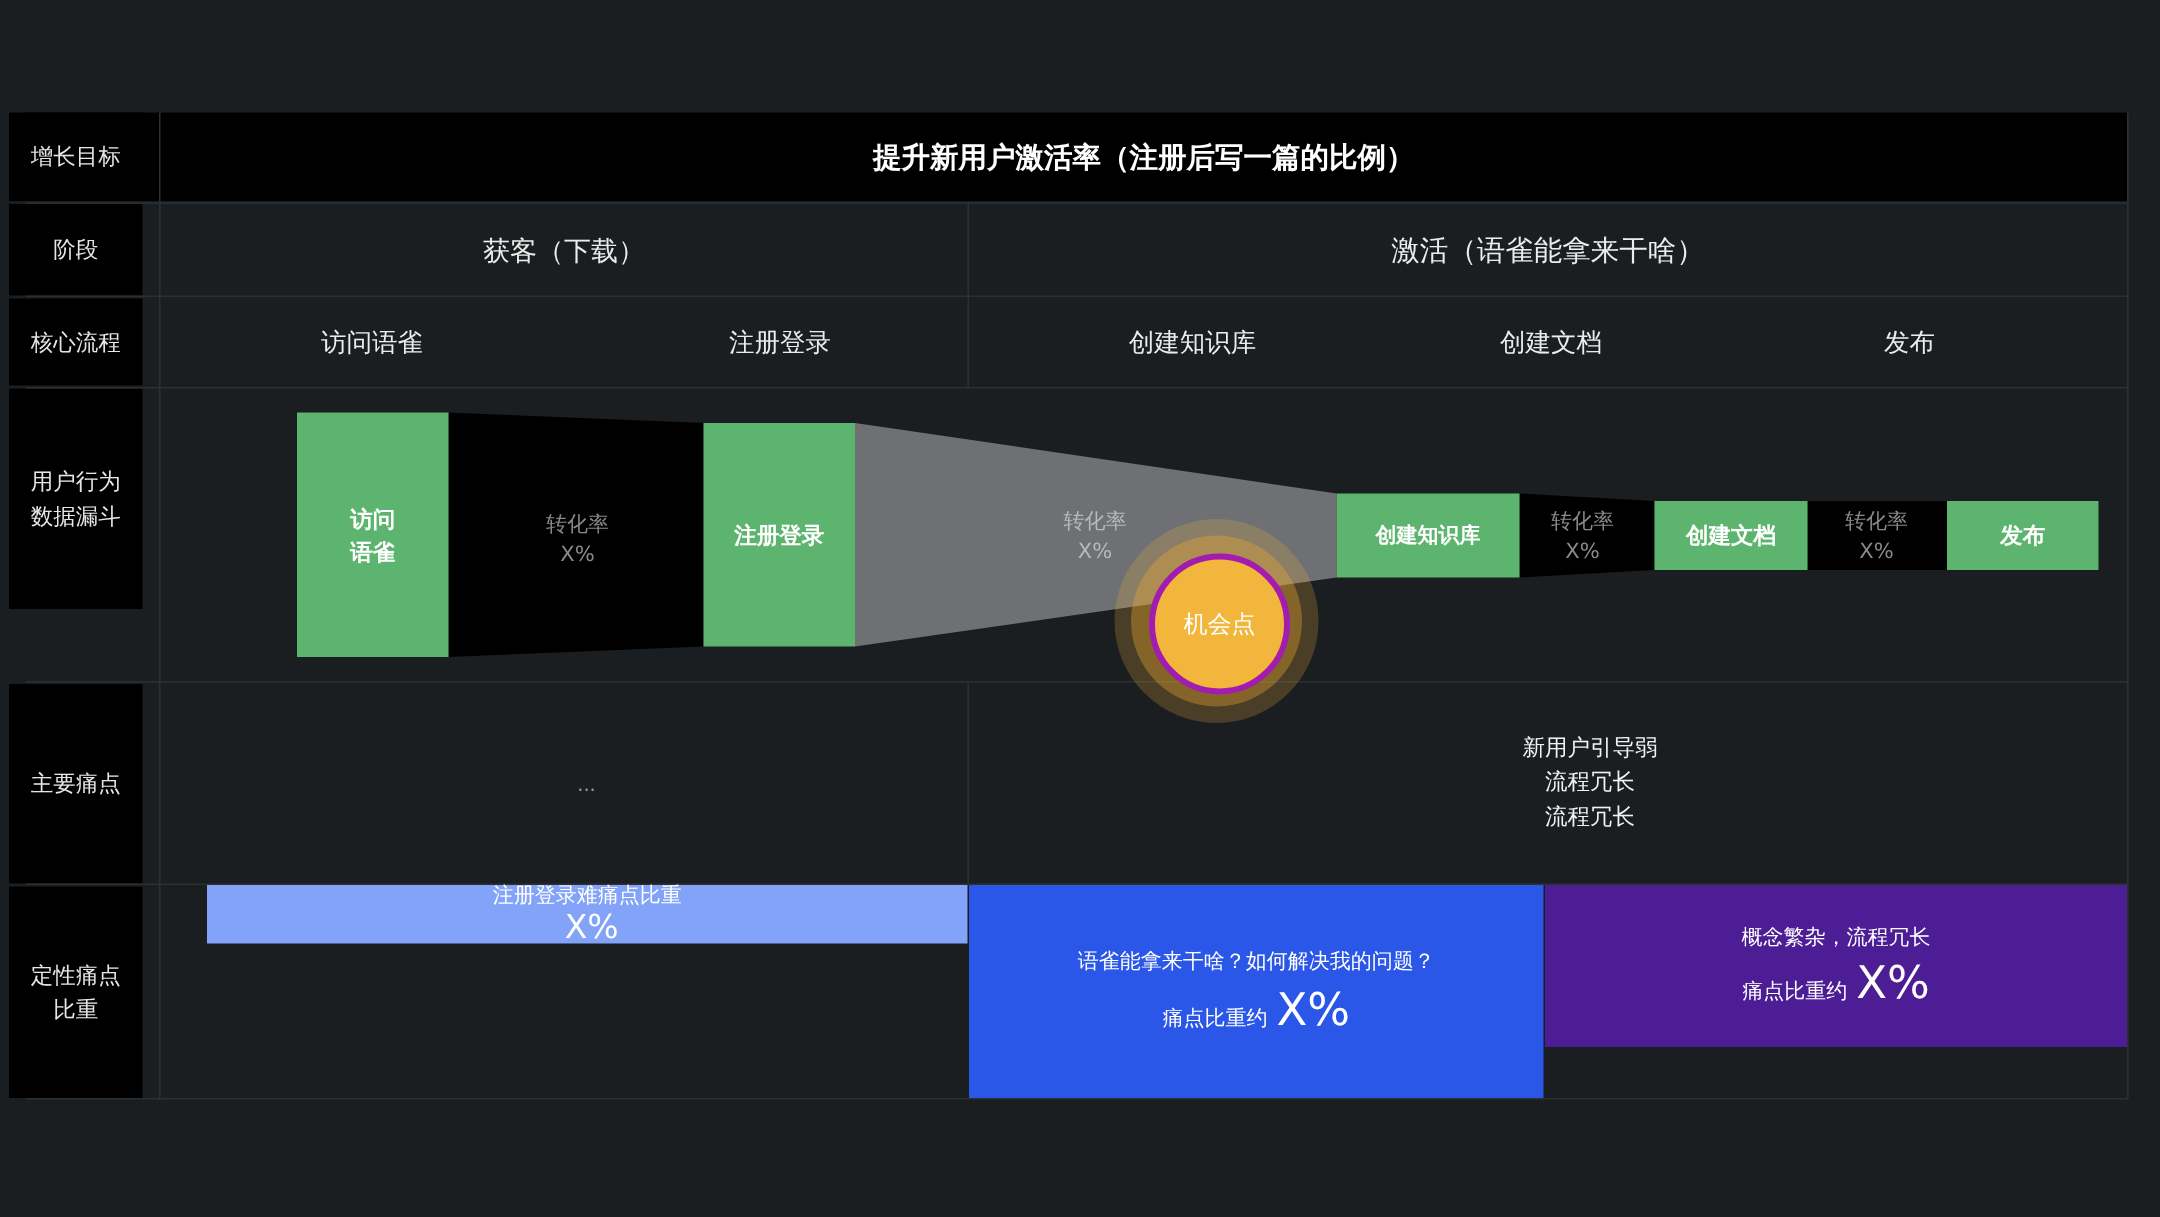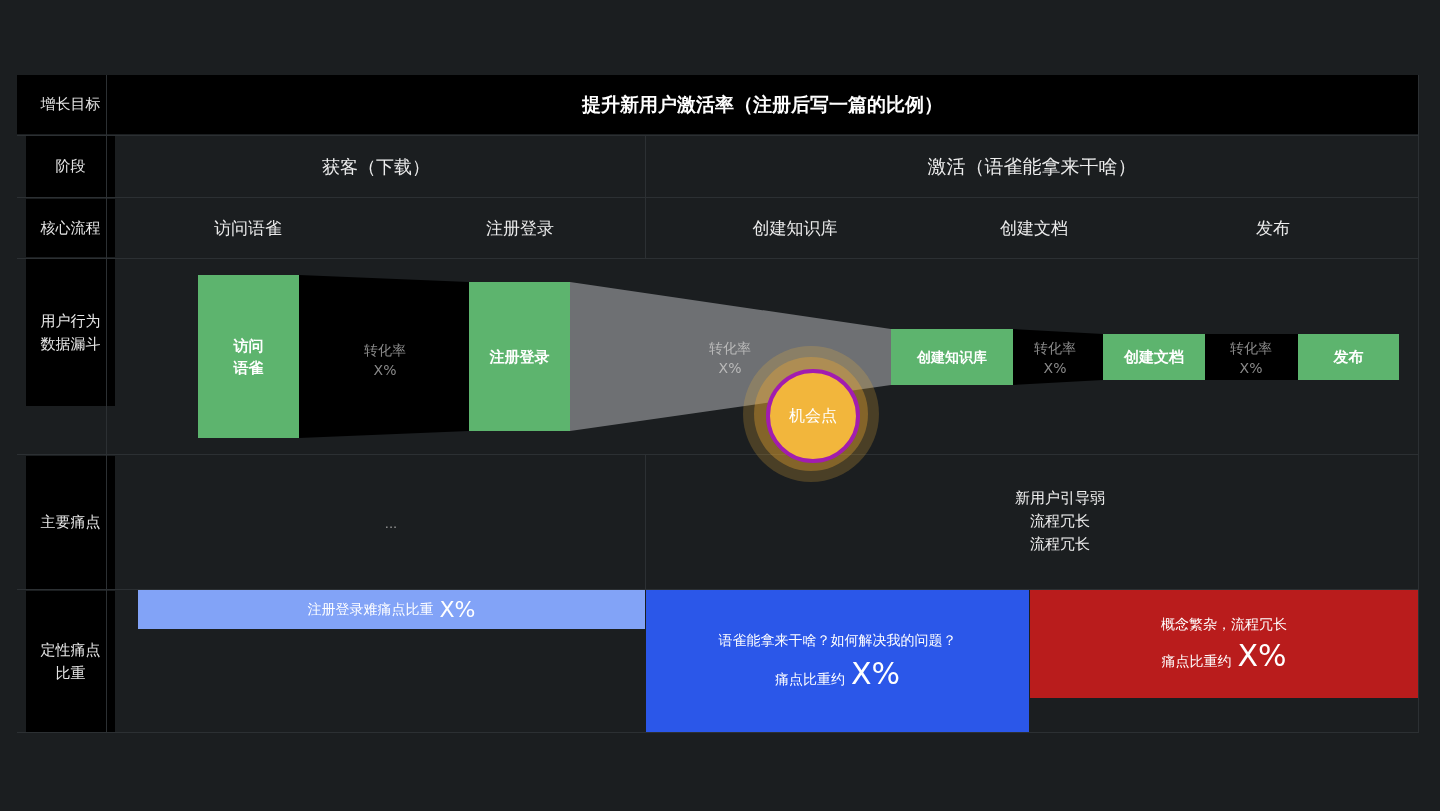--- a/index.html
+++ b/index.html
@@ -1,21 +1,21 @@
 <!DOCTYPE html>
 <html><head>
 <meta charset="utf-8">
 <style>
   html,body{margin:0;padding:0;}
   body{width:1440px;height:811px;background:#1b1e20;position:relative;overflow:hidden;
        font-family:"DejaVu Sans","Liberation Sans",sans-serif;color:#e8e8e8;}
   .abs{position:absolute;}
   .hline{position:absolute;left:17px;width:1401px;height:1px;background:#2c3033;}
   .vline{position:absolute;width:1px;background:#2c3033;}
-  .label-cell{position:absolute;left:26px;width:89px;background:#000;color:#e6e6e6;
+  .label-cell{position:absolute;left:6px;width:89px;background:#000;color:#e6e6e6;
        font-size:15px;display:flex;align-items:center;justify-content:center;text-align:center;line-height:23px;}
   .center{display:flex;align-items:center;justify-content:center;text-align:center;}
   .step{position:absolute;color:#ececec;font-size:17px;}
   .gbox{position:absolute;background:#5db46e;color:#fff;font-weight:bold;font-size:15px;
        display:flex;align-items:center;justify-content:center;text-align:center;line-height:22px;}
   .rate{position:absolute;font-size:14px;line-height:20px;text-align:center;color:#8a8a8a;}
   .rate.light{color:#b9b9b9;}
   .pain{position:absolute;color:#f2f2f2;font-size:15px;line-height:23px;text-align:center;}
   .bar{position:absolute;color:#fff;display:flex;flex-direction:column;align-items:center;justify-content:center;text-align:center;}
   .big{font-size:30px;margin-left:6px;}
@@ -93,32 +93,32 @@
   <span>机会点</span>
 </div>
 
 <div class="pain" style="left:341px;top:512px;width:100px;color:#9a9a9a;font-size:13px;">...</div>
 <div class="pain" style="left:960px;top:487px;width:200px;">
   <div>新用户引导弱</div>
   <div>流程冗长</div>
   <div>流程冗长</div>
 </div>
 
-<div class="bar" style="left:138px;top:590px;width:507px;height:39px;background:#82a3f7;flex-direction:row;">
+<div class="bar" style="left:138px;top:590px;width:507px;height:39px;background:#82a3f7;flex-direction:column;">
   <span style="font-size:14px;">注册登录难痛点比重</span>
   <span class="big" style="font-size:22px;">X%</span>
 </div>
 
 <div class="bar" style="left:646px;top:590px;width:383px;height:142px;background:#2b57e9;">
   <div style="font-size:14px;margin-bottom:6px;">语雀能拿来干啥？如何解决我的问题？</div>
   <div style="display:flex;align-items:baseline;">
     <span style="font-size:14px;">痛点比重约</span>
     <span class="big">X%</span>
   </div>
 </div>
 
-<div class="bar" style="left:1030px;top:590px;width:388px;height:108px;background:#b91c1c;">
+<div class="bar" style="left:1030px;top:590px;width:388px;height:108px;background:#4c1d95;">
   <div style="font-size:14px;margin-bottom:4px;">概念繁杂，流程冗长</div>
   <div style="display:flex;align-items:baseline;">
     <span style="font-size:14px;">痛点比重约</span>
     <span class="big">X%</span>
   </div>
 </div>
 
 </body></html>

